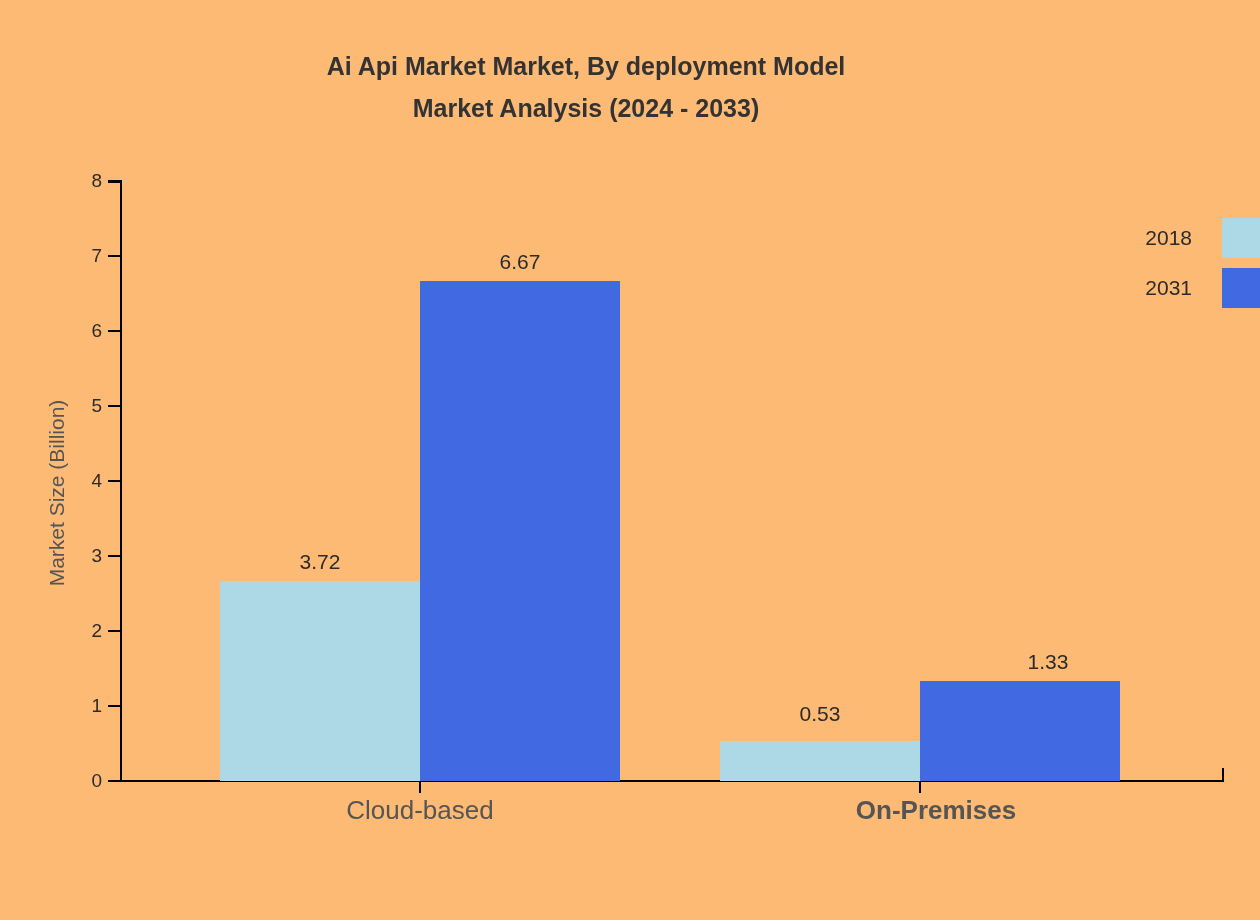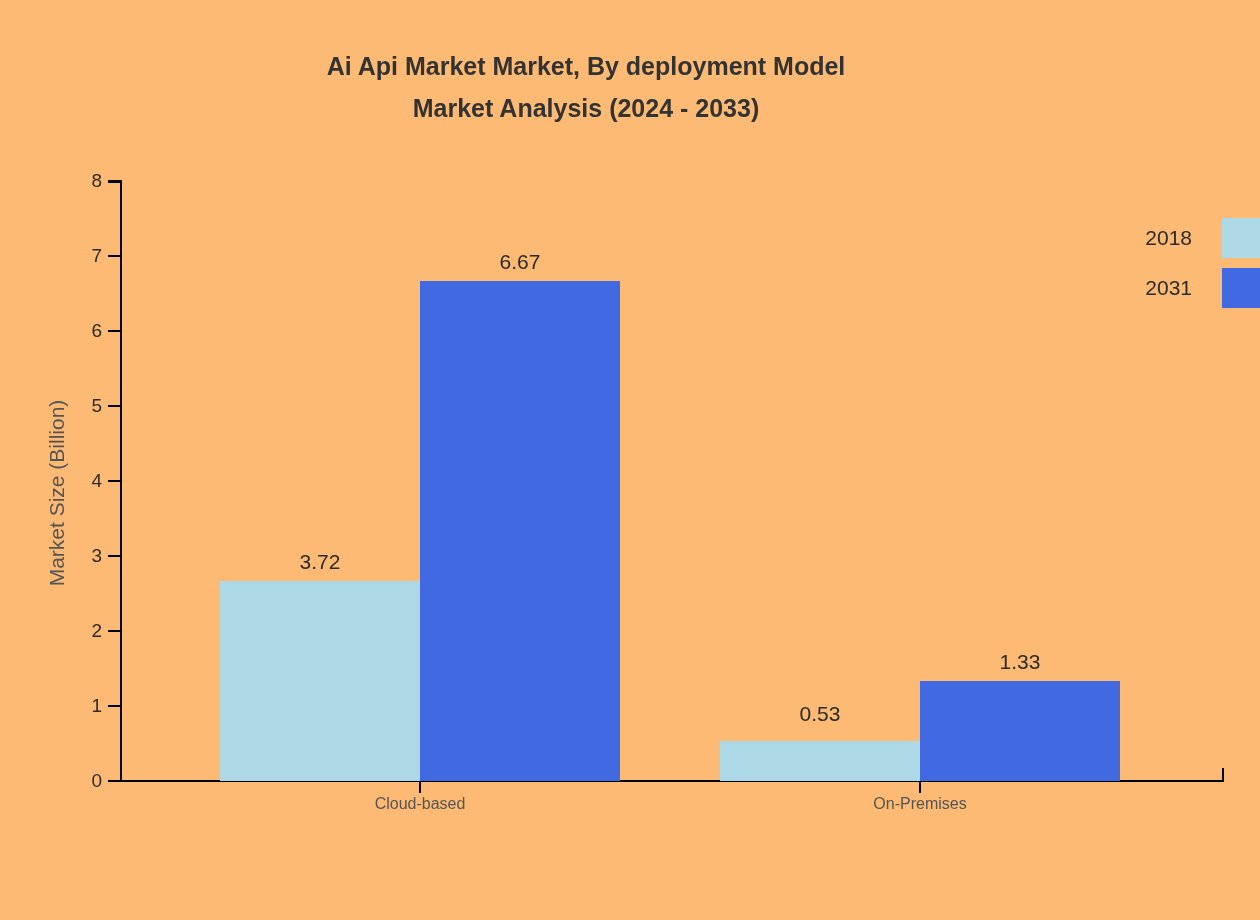--- a/index.html
+++ b/index.html
@@ -120,21 +120,21 @@
     top: 780px;
     width: 2px;
     height: 13px;
     background: #000000;
   }
   .xtick-label {
     position: absolute;
     top: 795px;
     width: 300px;
     text-align: center;
-    font-size: 16px;
+    font-size: 26px;
     color: #555555;
   }
 
   
   .bar {
     position: absolute;
     bottom: 0;
   }
   .bar-label {
     position: absolute;
@@ -231,37 +231,37 @@
   <div class="ytick" style="top:255px;"></div>
   <div class="ytick-label" style="top:246px;">7</div>
 
   <div class="ytick" style="top:180px;"></div>
   <div class="ytick-label" style="top:171px;">8</div>
 
   <div class="xtick" style="left:419px;"></div>
   <div class="xtick-label" style="left:270px;">Cloud-based</div>
 
   <div class="xtick" style="left:919px;"></div>
-  <div class="xtick-label" style="left:770px;">On-Premises</div>
+  <div class="xtick-label" style="left:786px;font-weight:bold;">On-Premises</div>
 
   <div id="plot">
 
     <div class="bar" style="left:100px; width:200px; height:200px; background:#ADD8E6;"></div>
 
     <div class="bar" style="left:300px; width:200px; height:500px; background:#4169E1;"></div>
 
     <div class="bar" style="left:600px; width:200px; height:40px; background:#ADD8E6;"></div>
 
     <div class="bar" style="left:800px; width:200px; height:100px; background:#4169E1;"></div>
   </div>
 
   <div class="bar-label" style="left:220px; top:550px;">3.72</div>
   <div class="bar-label" style="left:420px; top:250px;text-align:center;">6.67</div>
   <div class="bar-label" style="left:720px; top:702px;">0.53</div>
-  <div class="bar-label" style="left:920px; top:650px;">1.33</div>
+  <div class="bar-label" style="left:948px; top:650px;">1.33</div>
 
   <div id="legend">
     <div class="legend-row" style="top:0px;">
       <span class="legend-text">2018</span>
       <span class="legend-swatch" style="background:#ADD8E6;"></span>
     </div>
     <div class="legend-row" style="top:50px;">
       <span class="legend-text">2031</span>
       <span class="legend-swatch" style="background:#4169E1;"></span>
     </div>

